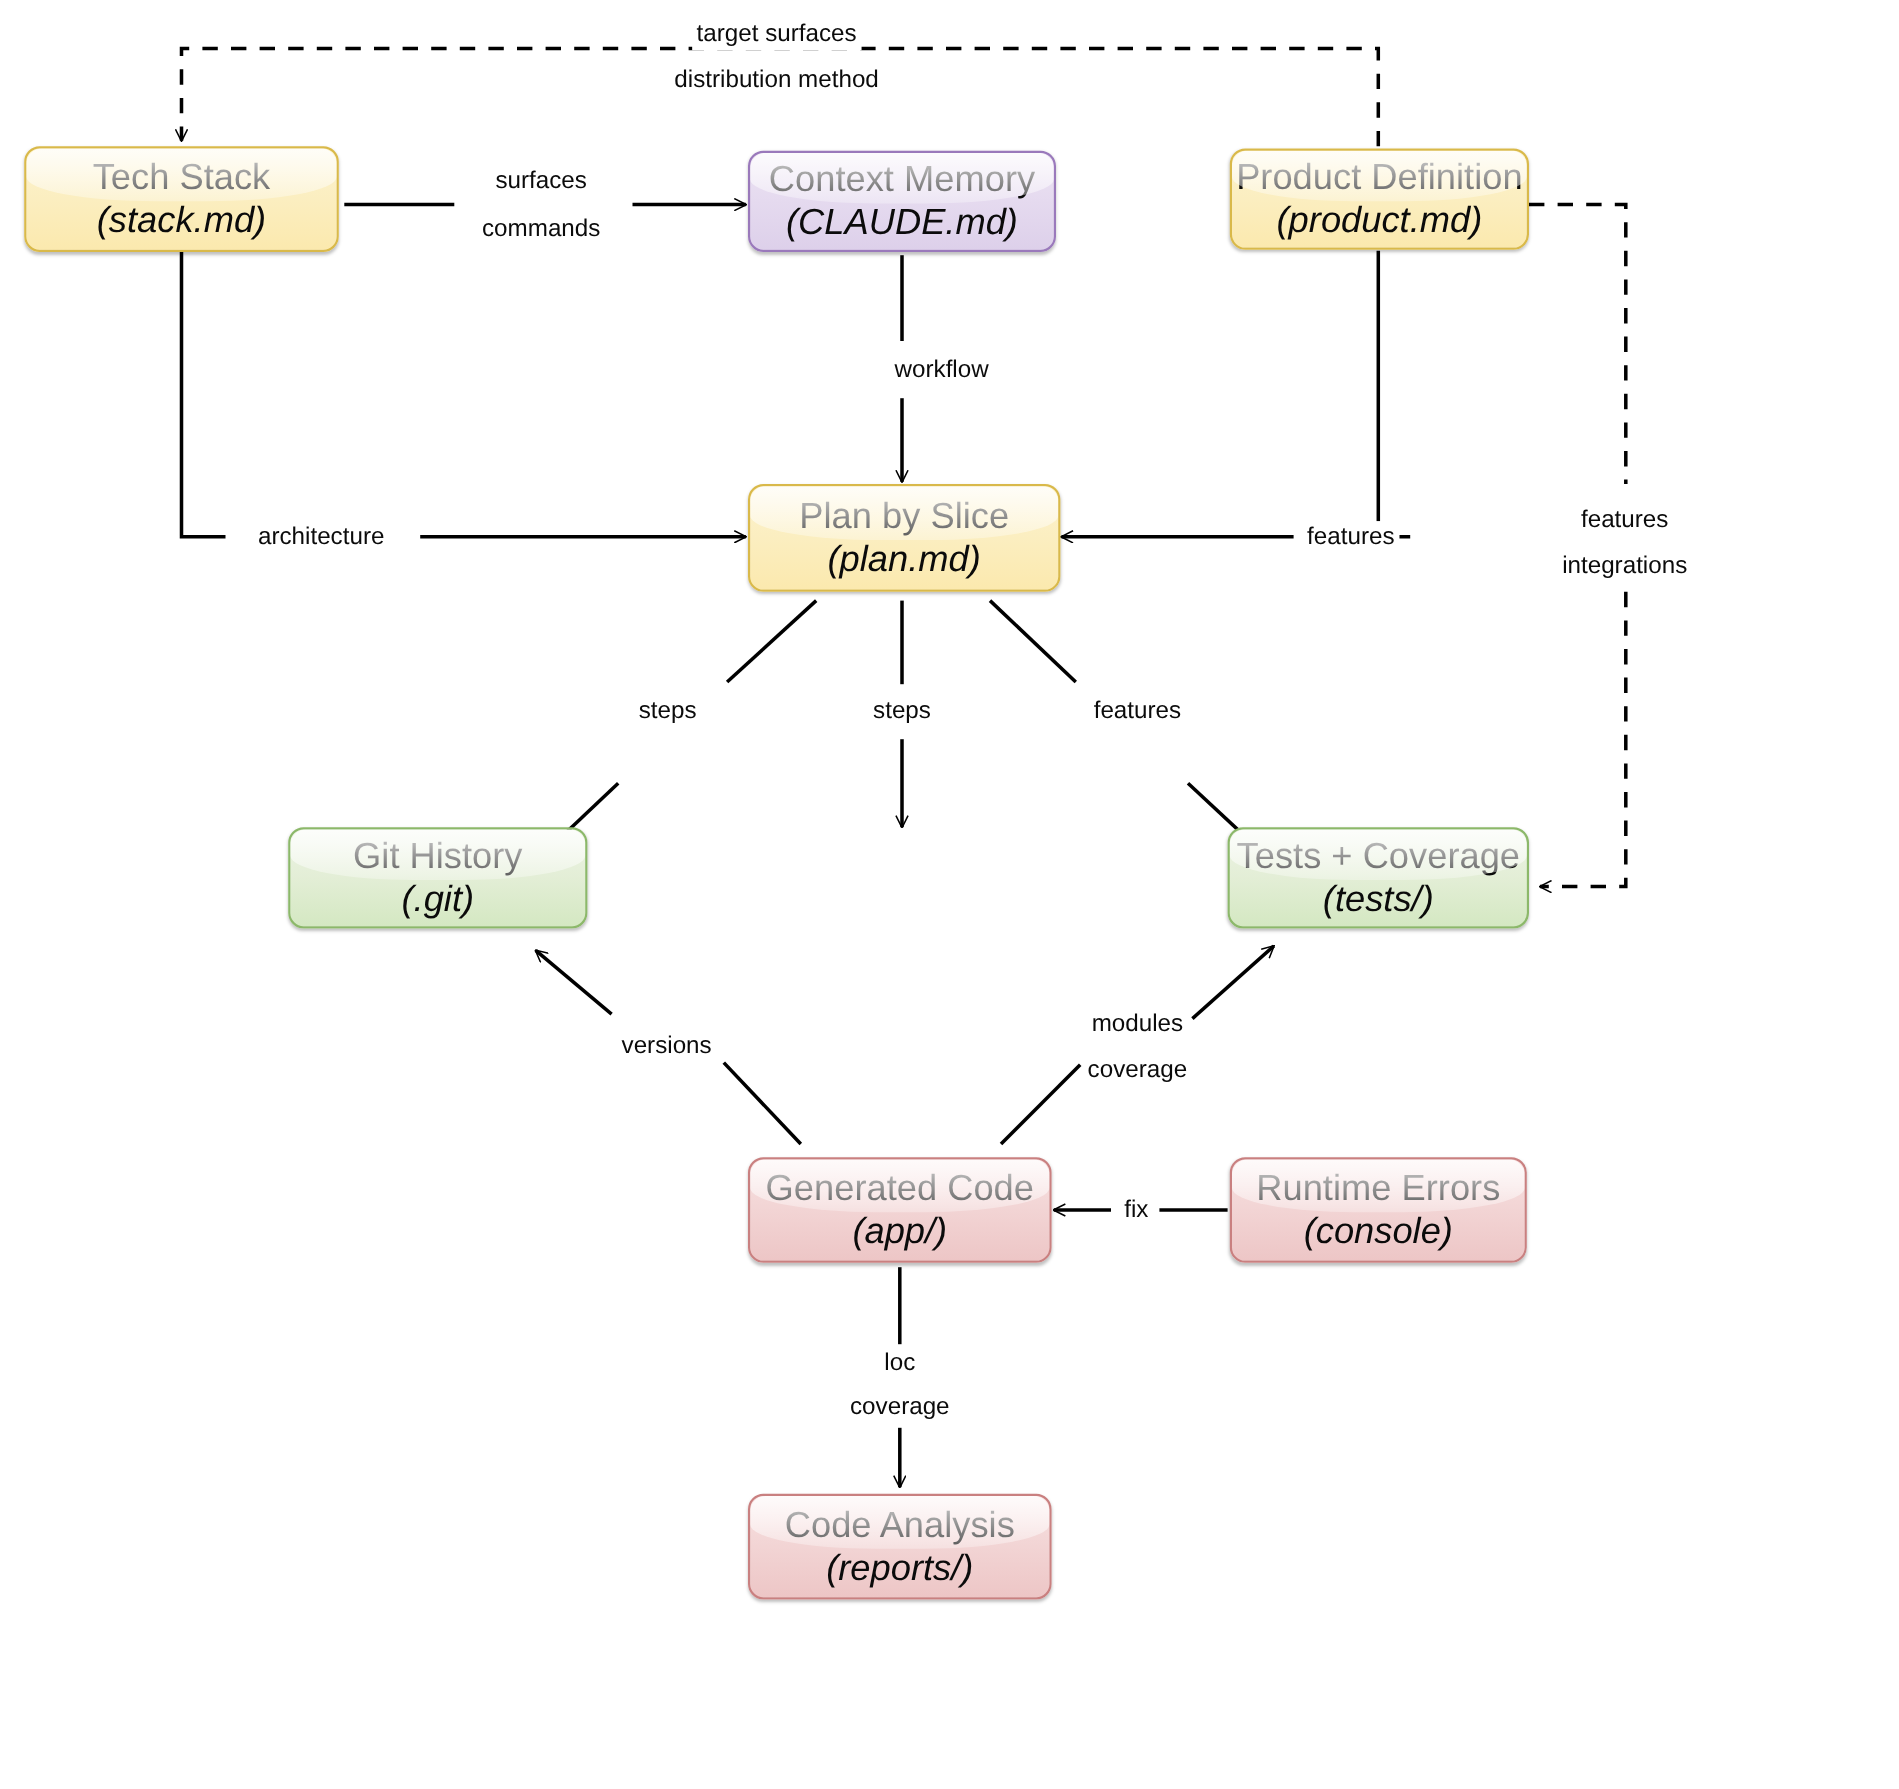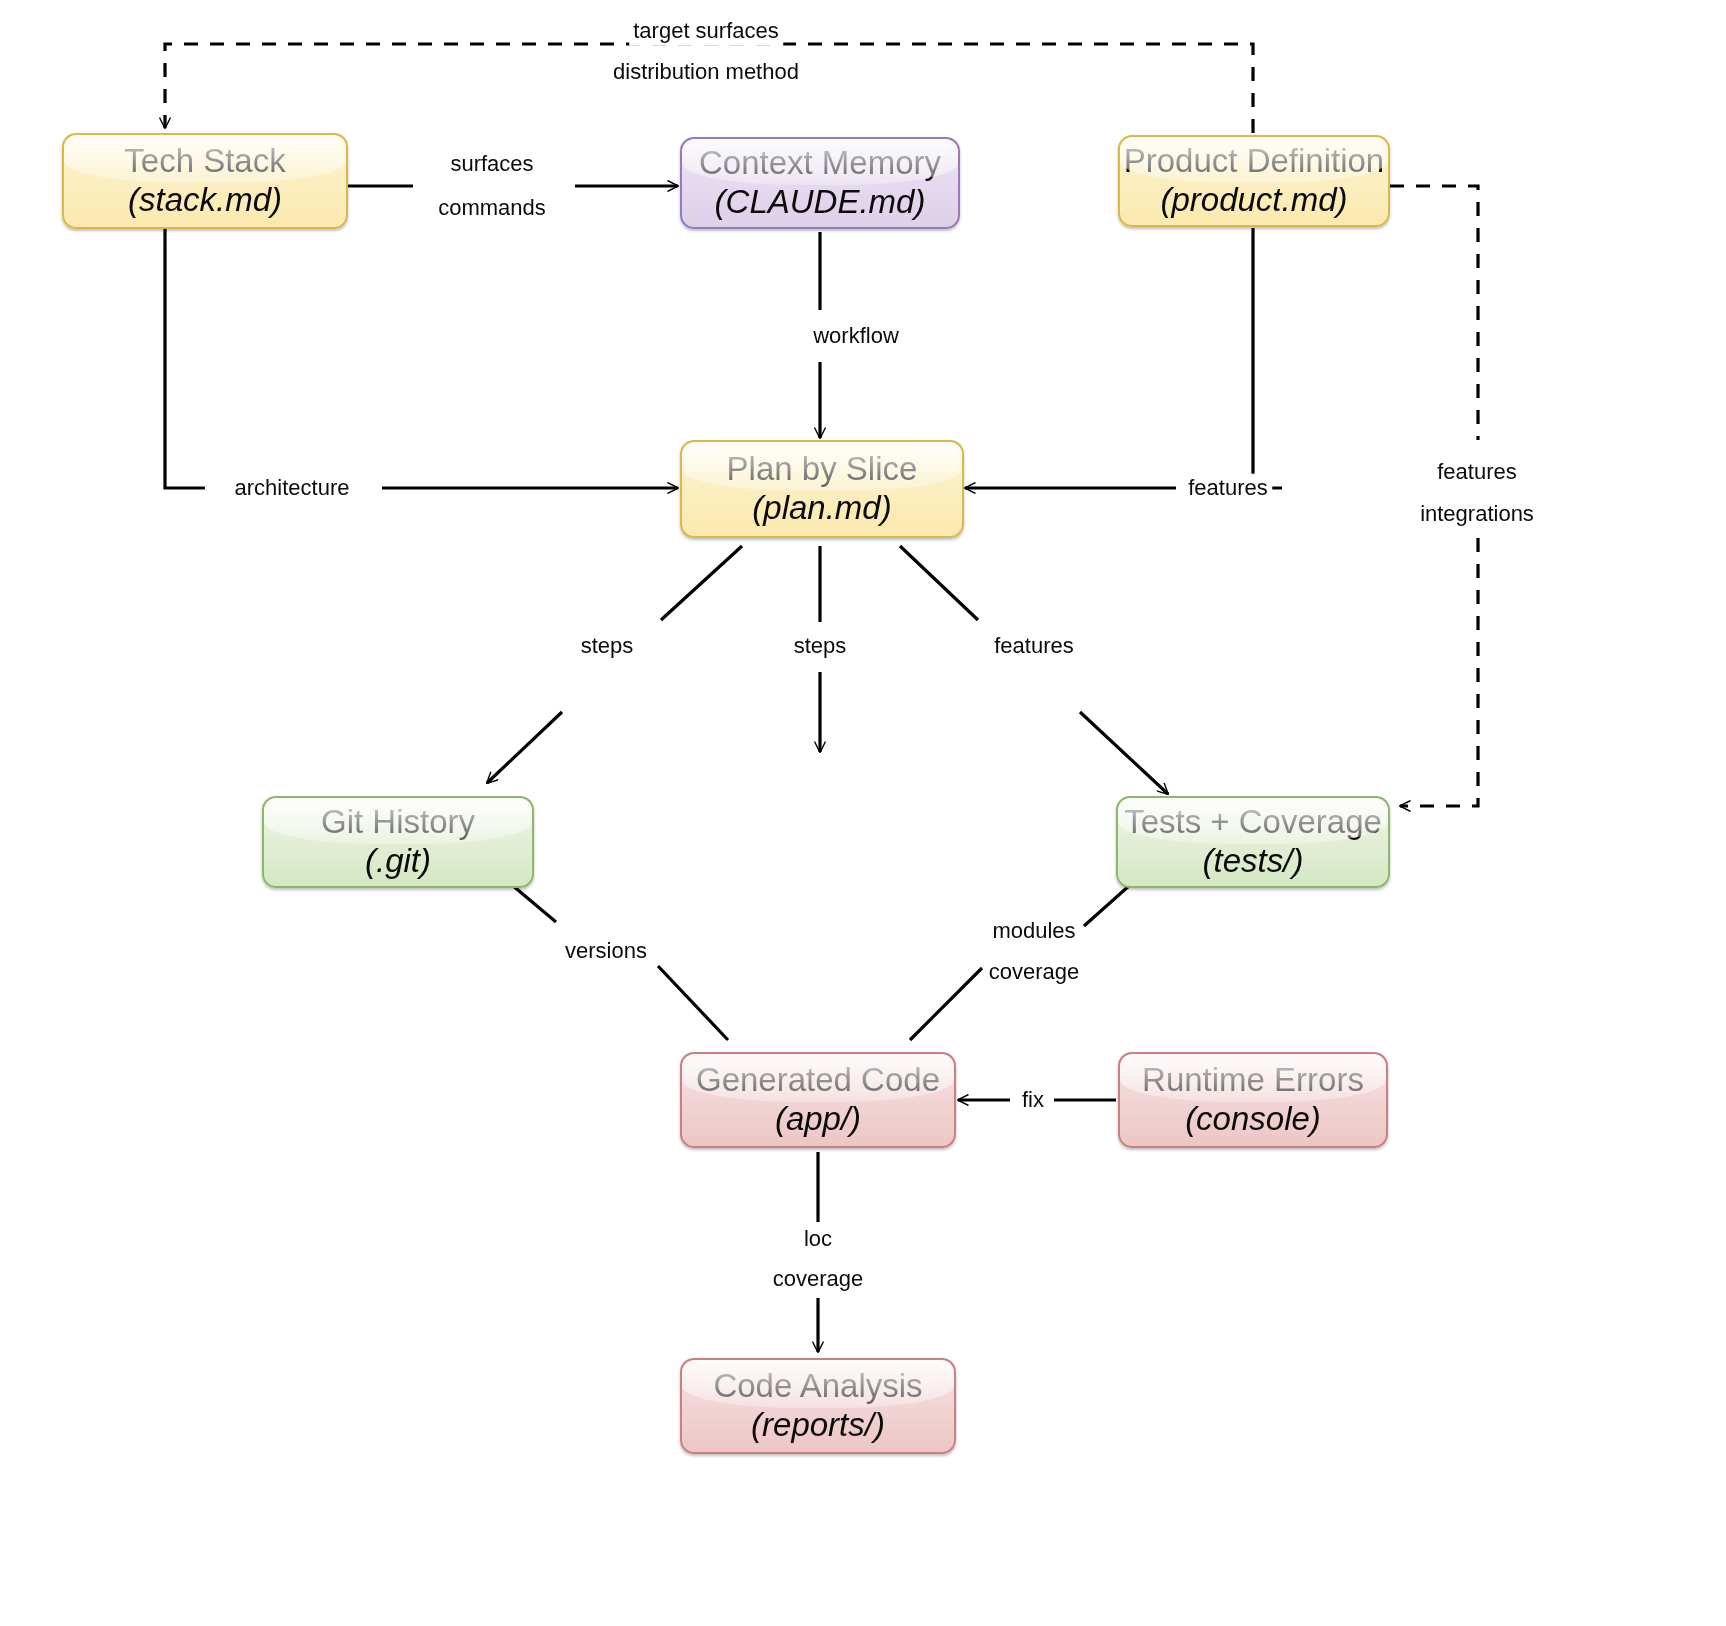--- a/index.html
+++ b/index.html
@@ -55,21 +55,20 @@
     background: linear-gradient(to bottom, #fdf3cf 0%, #fbeec0 50%, #fbe9ae 100%);
     border: 2px solid #d9b94a;
   }
   .n-purple {
     background: linear-gradient(to bottom, #ece3f3 0%, #e5daef 50%, #ddd0ea 100%);
     border: 2px solid #9a79bb;
   }
   .n-green {
     background: linear-gradient(to bottom, #eef4e6 0%, #e3eed6 50%, #d4e8c2 100%);
     border: 2px solid #8cb86a;
-    margin-top: 44px;
   }
   .n-red {
     background: linear-gradient(to bottom, #f8e2e2 0%, #f2d4d4 50%, #edc6c6 100%);
     border: 2px solid #c98080;
   }
 
   .elabel {
     position: absolute;
     font-size: 22px;
     color: #0b0b0b;
@@ -127,21 +126,21 @@
       <path d="M 1084 926 L 1158 860" marker-end="url(#ah)"></path>
 
       <path d="M 1116 1100 L 1054 1100"></path>
       <path d="M 1010 1100 L 958 1100" marker-end="url(#ah)"></path>
 
       <path d="M 818 1152 L 818 1222"></path>
       <path d="M 818 1298 L 818 1352" marker-end="url(#ah)"></path>
     </g>
   </svg>
 
-  <div class="node n-yellow" style="left:22px; top:133px; width:286px; height:96px;margin-left:40px;">
+  <div class="node n-yellow" style="left:22px; top:133px; width:286px; height:96px;">
     <span class="ttl">Tech Stack</span>
     <span class="sub">(stack.md)</span>
   </div>
 
   <div class="node n-purple" style="left:680px; top:137px; width:280px; height:92px;">
     <span class="ttl">Context Memory</span>
     <span class="sub">(CLAUDE.md)</span>
   </div>
 
   <div class="node n-yellow" style="left:1118px; top:135px; width:272px; height:92px;">

